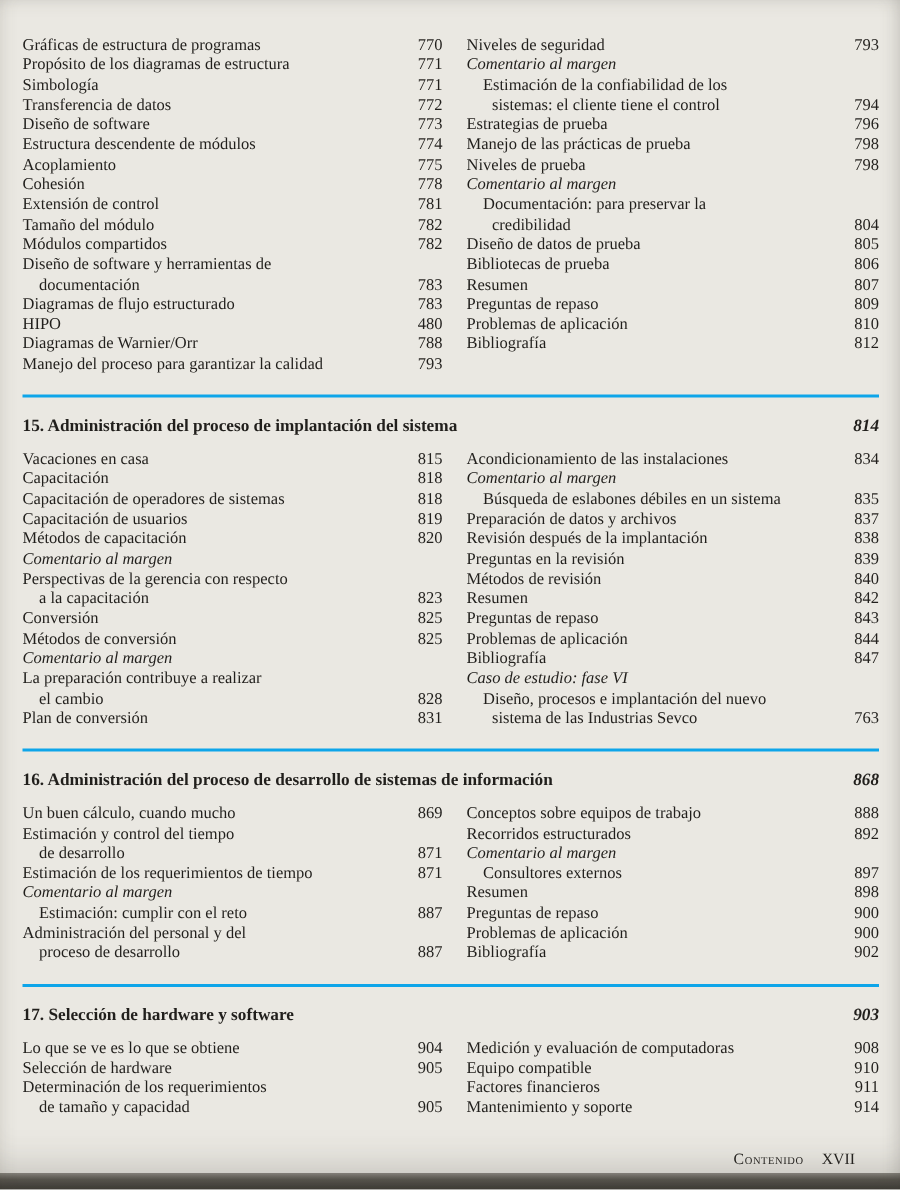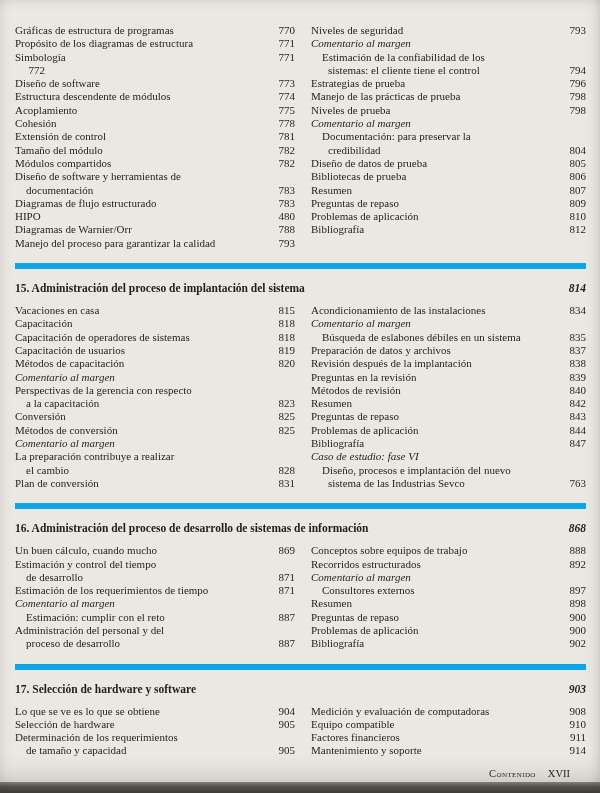--- a/index.html
+++ b/index.html
@@ -48,21 +48,21 @@
   .ind1 { padding-left: 11px; }
   .ind2 { padding-left: 17px; }
 
   .section-header {
     display: flex;
     align-items: flex-start;
     font-weight: bold;
     font-size: 11.5px;
     line-height: 15px;
     white-space: nowrap;
-    border-top: 6px solid #0ea5e9;
+    border-top: 2px solid #0ea5e9;
     margin-top: 13px;
     padding-top: 12px;
     margin-bottom: 8px;
   }
   .section-title { flex: 1 1 auto; overflow: hidden; }
   .section-page { flex: 0 0 30px; text-align: right; font-style: italic; }
 
   .footer {
     position: absolute;
     right: 30px;
@@ -99,20 +99,21 @@
     <span class="entry-text">Propósito de los diagramas de estructura</span>
     <span class="entry-page">771</span>
   </div>
 
   <div class="toc-entry">
     <span class="entry-text">Simbología</span>
     <span class="entry-page">771</span>
   </div>
 
   <div class="toc-entry">
+    <span class="entry-text">Transferencia de datos</span>
     <span class="entry-page">772</span>
   </div>
 
   <div class="toc-entry">
     <span class="entry-text">Diseño de software</span>
     <span class="entry-page">773</span>
   </div>
 
   <div class="toc-entry">
     <span class="entry-text">Estructura descendente de módulos</span>

